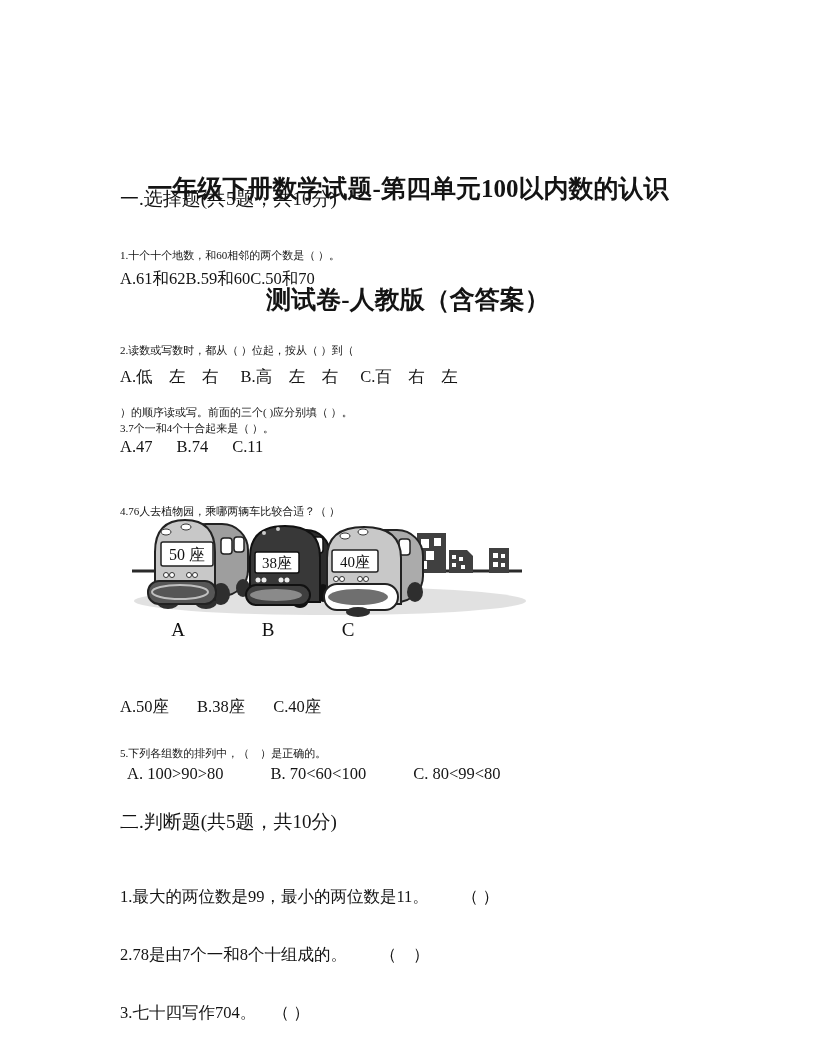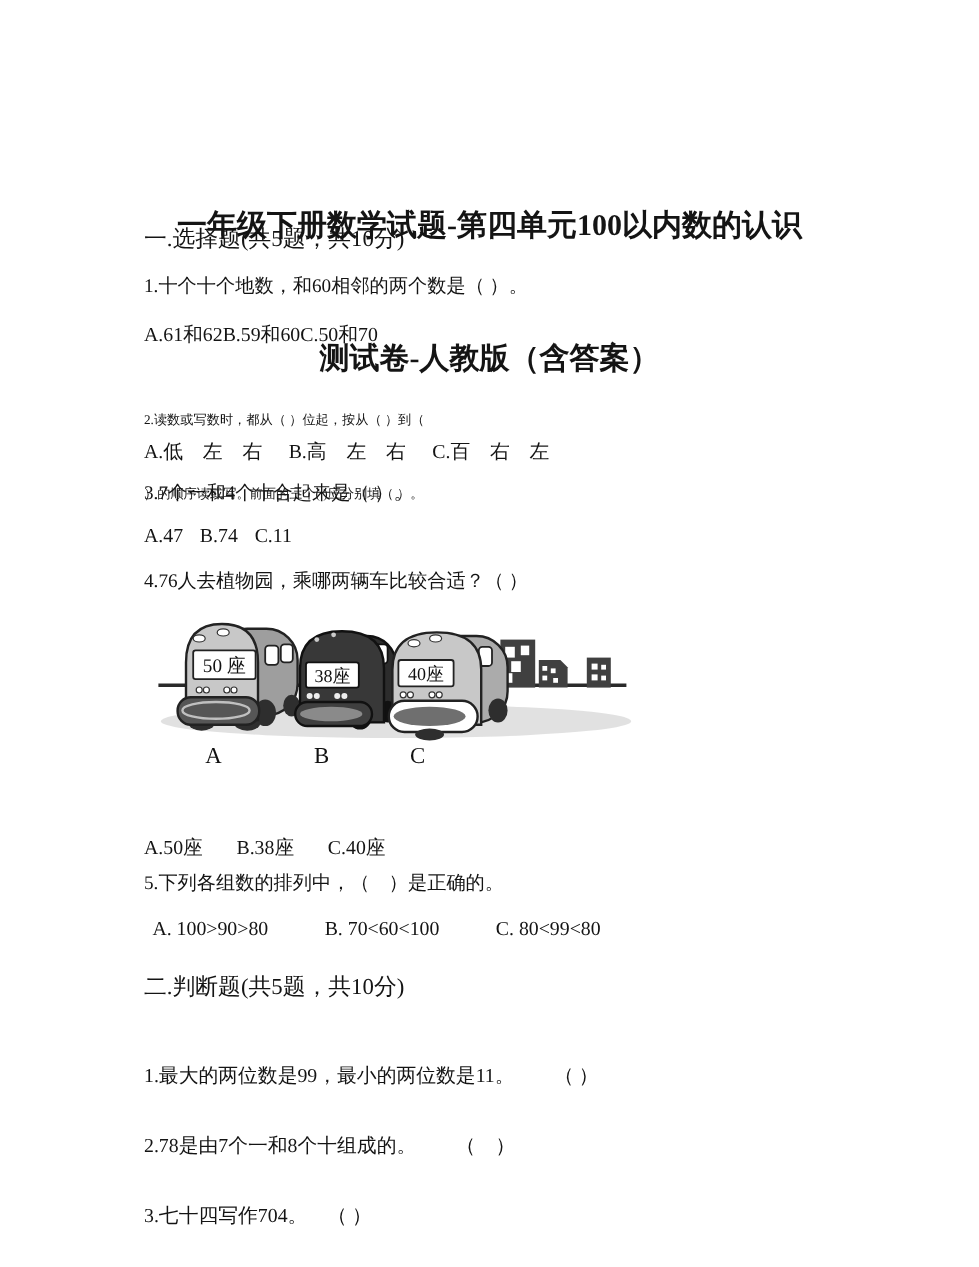--- a/index.html
+++ b/index.html
@@ -7,21 +7,21 @@
     position:relative;width:816px;height:1056px;background:#ffffff;
     font-family:"Liberation Serif","DejaVu Serif",serif;color:#141414;
     overflow:hidden;
   }
   .abs{position:absolute;left:120px;white-space:pre;}
   .title{
     position:absolute;left:0;right:0;top:96px;text-align:center;
     font-weight:bold;font-size:25px;line-height:37px;white-space:pre;
   }
   .heading{font-weight:normal;font-size:19px;}
-  .body-line{font-size:16px;}
+  .body-line{font-size:11px;margin-top:20px;}
   .opts{display:flex;font-size:16.5px;}
   .opts span{white-space:pre;}
   .q2 div{font-size:11px;line-height:26px;}
   .judge div{font-size:16.5px;line-height:22px;}
   .illus{position:absolute;left:118px;top:500px;}
 </style>
 </head>
 <body>
 
 <div class="page">
@@ -44,27 +44,27 @@
     <div>2.读数或写数时，都从（ ）位起，按从（ ）到（</div>
     <div>）的顺序读或写。前面的三个( )应分别填（ ）。</div>
   </div>
   <div class="abs opts" style="top:366px;gap:22px">
     <span>A.低　左　右</span>
     <span>B.高　左　右</span>
     <span>C.百　右　左</span>
   </div>
 
   <div class="abs body-line" style="top:401px">3.7个一和4个十合起来是（ ）。</div>
-  <div class="abs opts" style="top:437px;gap:14px">
+  <div class="abs opts" style="top:437px;gap:24px">
     <span>A.47</span>
     <span>B.74</span>
     <span>C.11</span>
   </div>
 
-  <div class="abs body-line" style="top:474px">4.76人去植物园，乘哪两辆车比较合适？（ ）</div>
+  <div class="abs body-line" style="top:484px">4.76人去植物园，乘哪两辆车比较合适？（ ）</div>
 
   <svg class="illus" width="460" height="150" viewBox="0 0 460 150">
 
     <line x1="14" y1="71" x2="404" y2="71" stroke="#2a2a2a" stroke-width="3"></line>
 
     <ellipse cx="212" cy="101" rx="196" ry="14" fill="#c9c9c9" opacity="0.55"></ellipse>
 
     <g>
       <rect x="299" y="33" width="29" height="40" fill="#404040"></rect>
       <rect x="303" y="39" width="8" height="9" fill="#ffffff"></rect>

